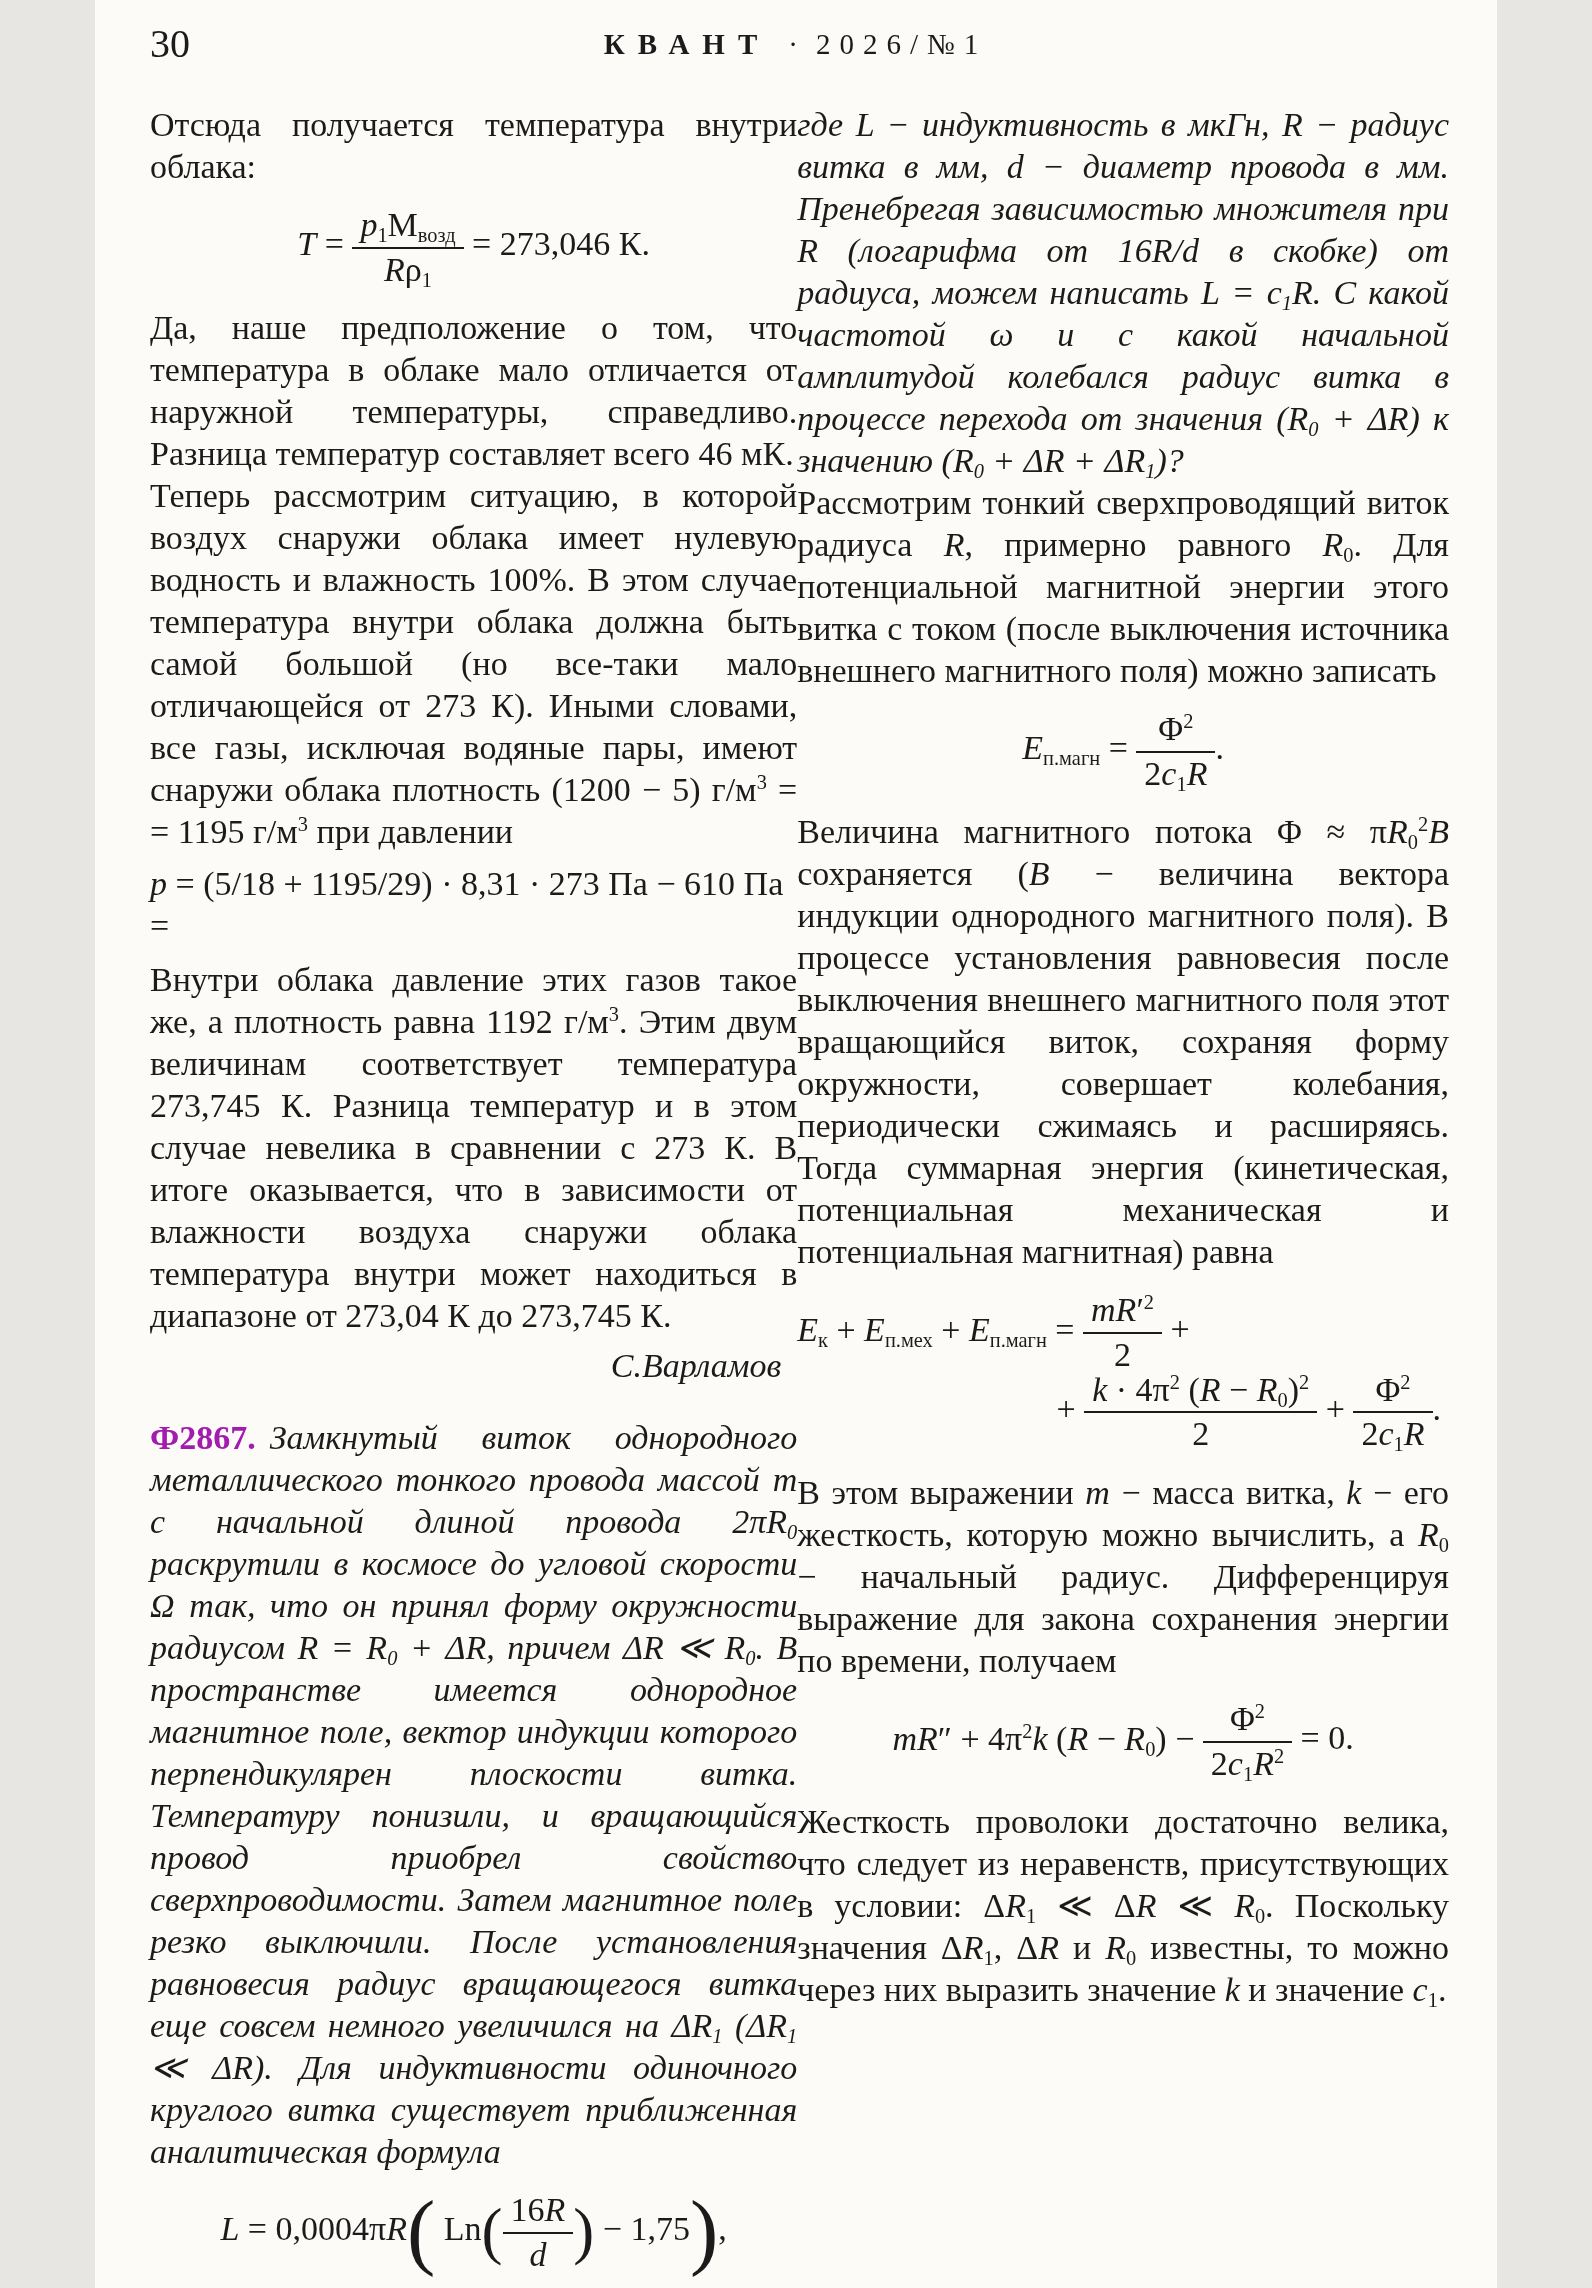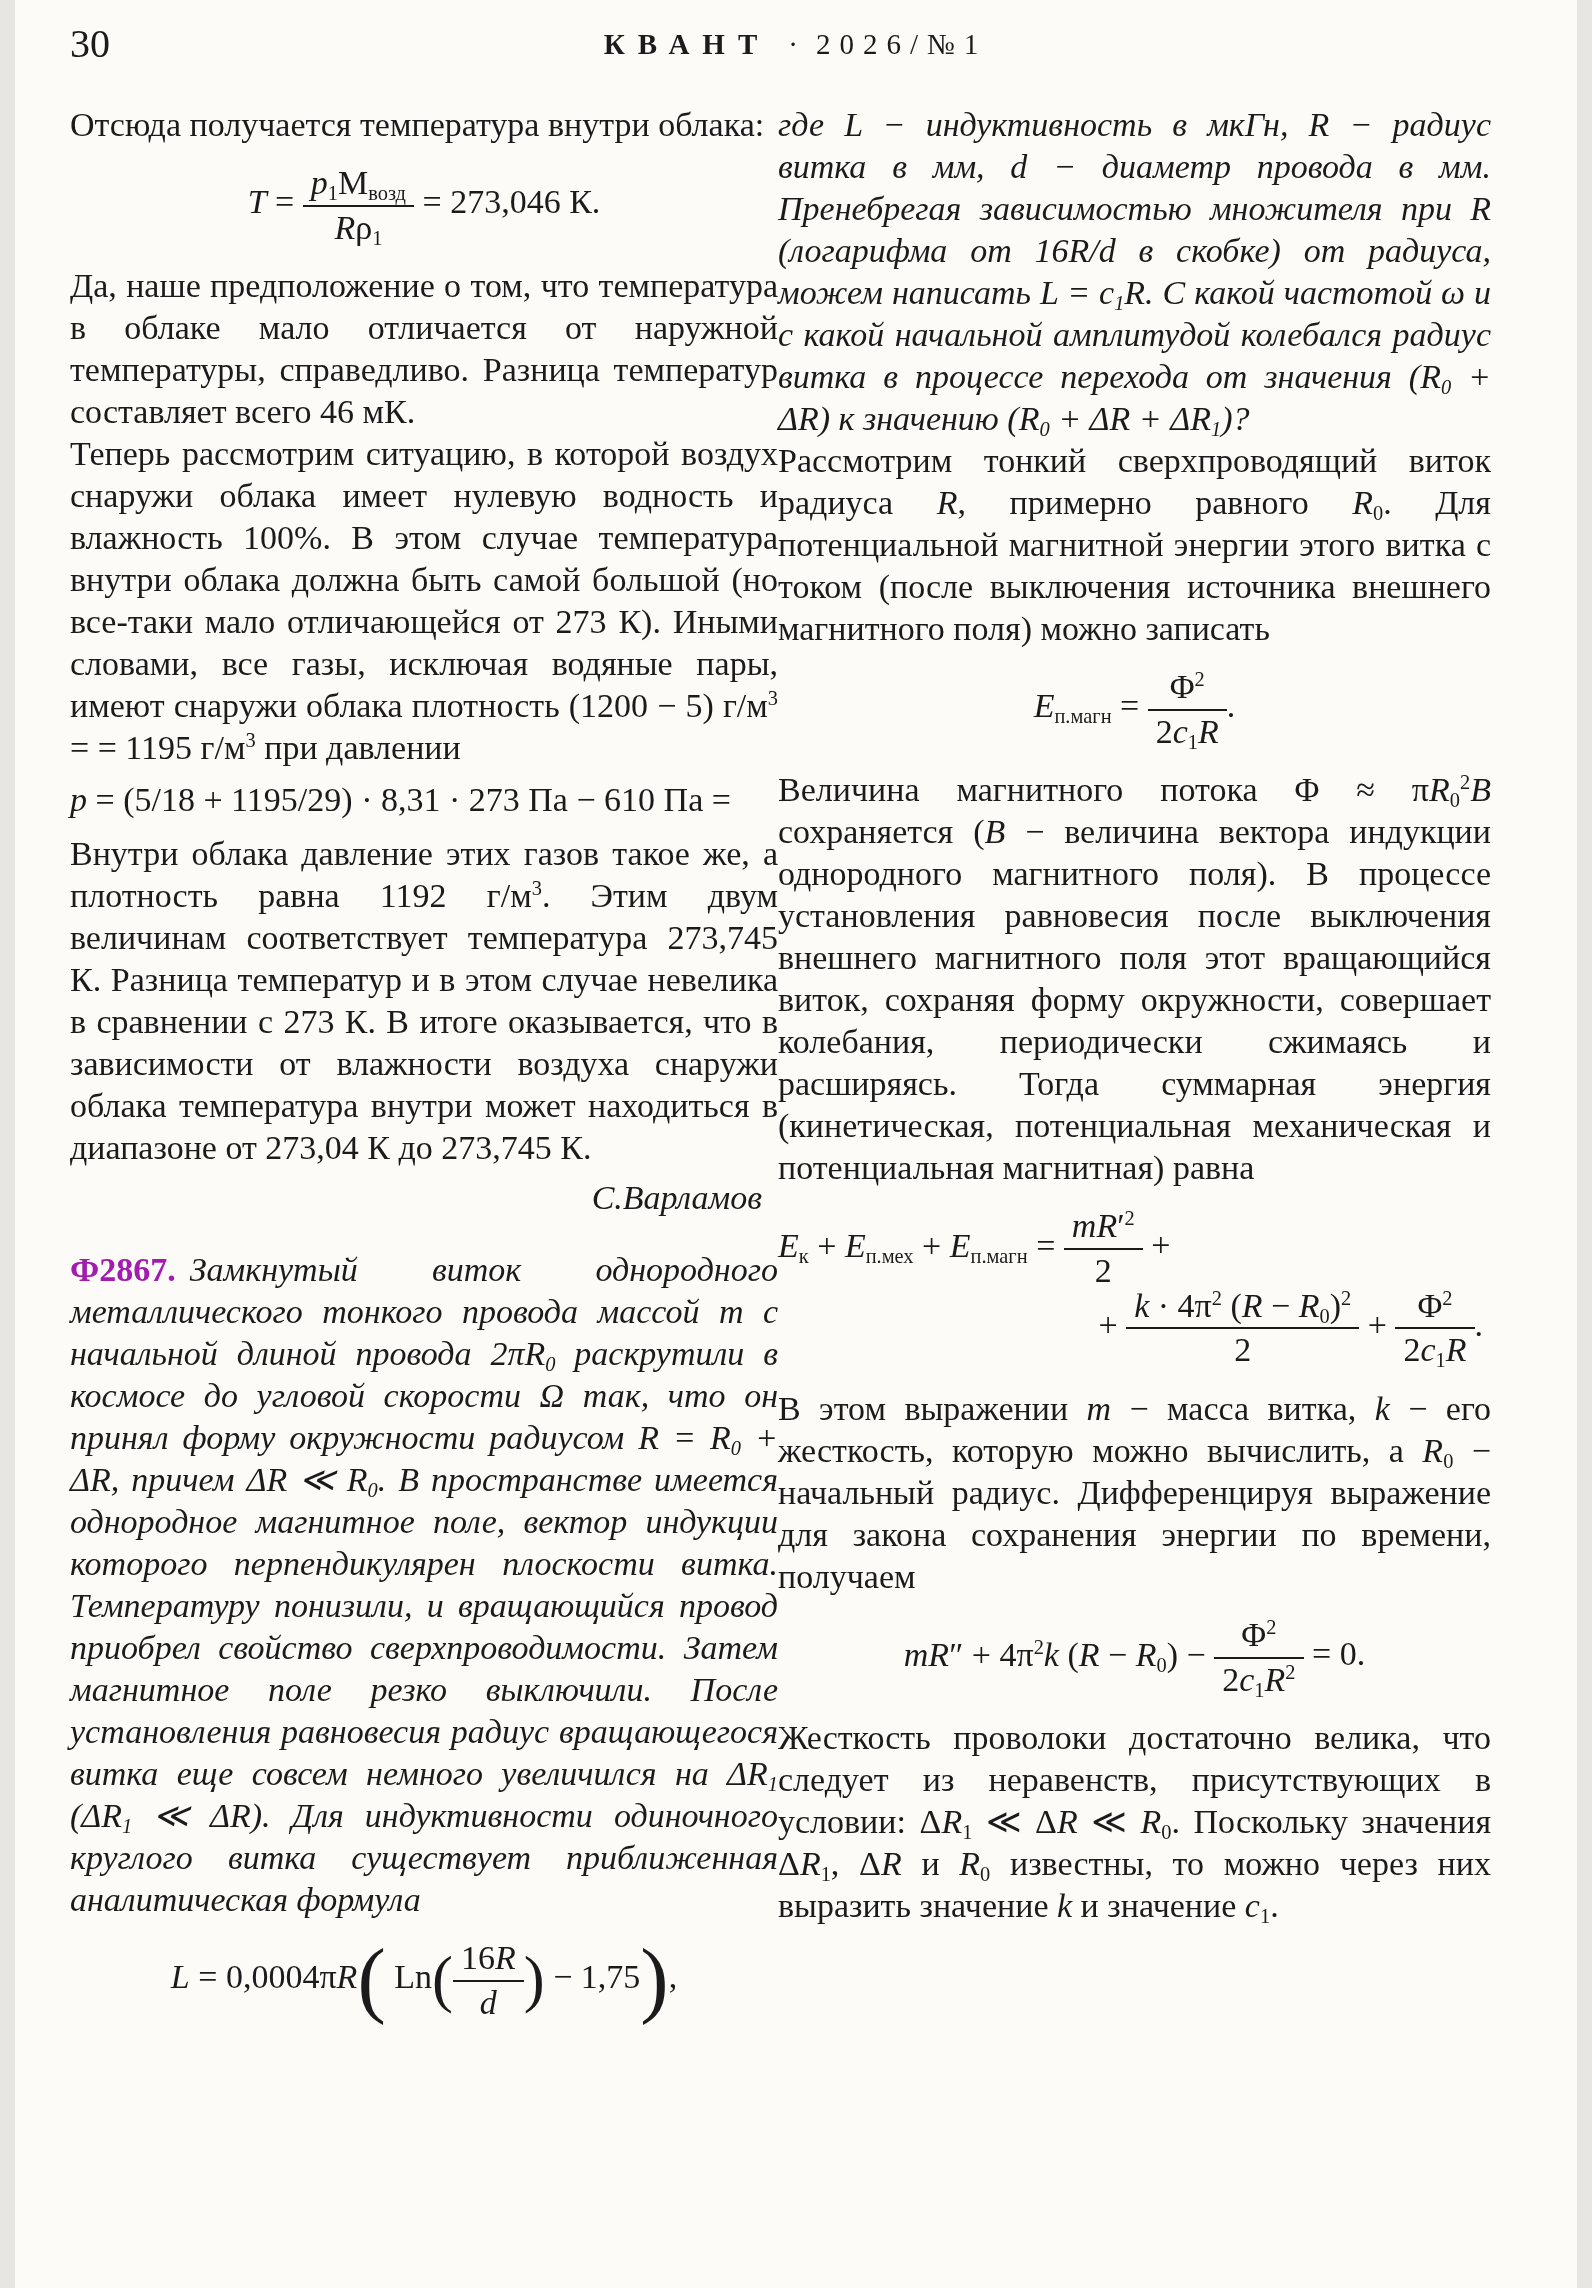--- a/index.html
+++ b/index.html
@@ -1,17 +1,17 @@
 <!DOCTYPE html>
 <html lang="ru"><head>
 <meta charset="utf-8">
 <style>
   html,body{margin:0;padding:0;background:#e8e6e2;}
   .page{
-    width:1562px;height:2289px;margin:0 auto;position:relative;
+    width:1402px;height:2289px;margin:0 auto;position:relative;
     background:#fcfbf8;color:#1b1b1b;overflow:hidden;
     font-family:"Liberation Serif","DejaVu Serif",serif;
   }
   .header{position:relative;padding:24px 55px 0 55px;height:50px;}
   .page-number{font-size:40px;line-height:1;}
   .running-title{
     position:absolute;left:0;right:1px;top:30px;text-align:center;
     font-size:29px;line-height:1;white-space:nowrap;
   }
   .running-title .journal{font-weight:700;letter-spacing:13px;}

